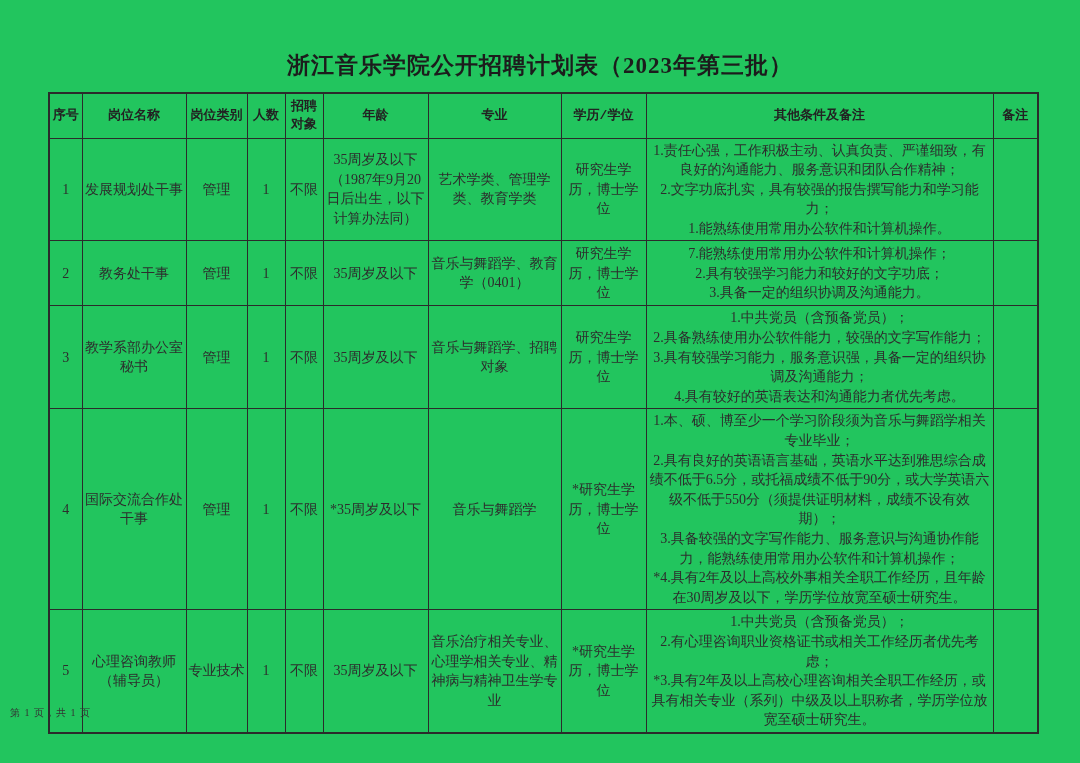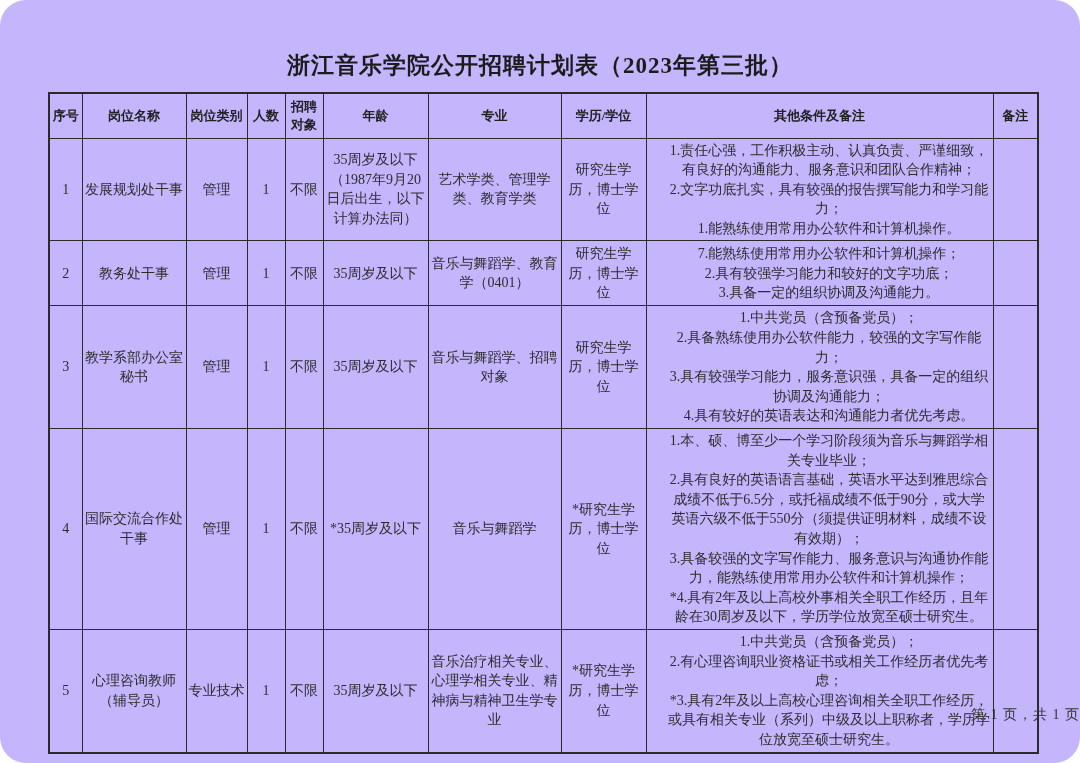--- a/index.html
+++ b/index.html
@@ -4,21 +4,21 @@
 <style>
   * { margin: 0; padding: 0; box-sizing: border-box; }
   html, body { width: 1080px; height: 763px; }
   body {
     background: #ffffff;
     font-family: "Liberation Serif", "DejaVu Serif", serif;
     color: #2d2d2d;
     position: relative;
     overflow: hidden;
   }
-  .page { position: absolute; inset: 0; background: #c4b5fd; border-radius: 26px; }
+  .page { position: absolute; inset: 0; background: #22c55e; }
 
   .doc-title {
     position: absolute;
     top: 50px; left: 0; right: 0;
     text-align: center;
     font-size: 23px;
     font-weight: bold;
     color: #1c1c1c;
     letter-spacing: 1px;
   }
@@ -39,39 +39,39 @@
     line-height: 1.4;
     padding: 2px 2px;
     overflow: hidden;
     word-break: break-word;
   }
   table.plan th {
     font-weight: bold;
     font-size: 13px;
     color: #222;
   }
-  thead tr { height: 45px; }
+  thead tr { height: 45px; font-family: Liberation Mono, monospace; }
   tbody tr:nth-child(1) { height: 85px; }
   tbody tr:nth-child(2) { height: 65px; }
   tbody tr:nth-child(3) { height: 93px; }
   tbody tr:nth-child(4) { height: 165px; }
   tbody tr:nth-child(5) { height: 92px; }
 
   td.c-cond {
     text-align: left;
     padding: 3px 5px;
     line-height: 1.38;
   }
-  td.c-cond div { margin: 0; padding-left: 19px; }
+  td.c-cond div { margin: 0; }
 
   .page-footer {
     position: absolute;
     top: 706px; left: 10px; right: 0;
-    text-align: right;
-    font-size: 14px;
+    text-align: left;
+    font-size: 10px;
     color: #333;
     letter-spacing: 1px;
   }
 </style>
 </head>
 <body>
 
 <div class="page">
 
   <div class="doc-title">浙江音乐学院公开招聘计划表（2023年第三批）</div>

